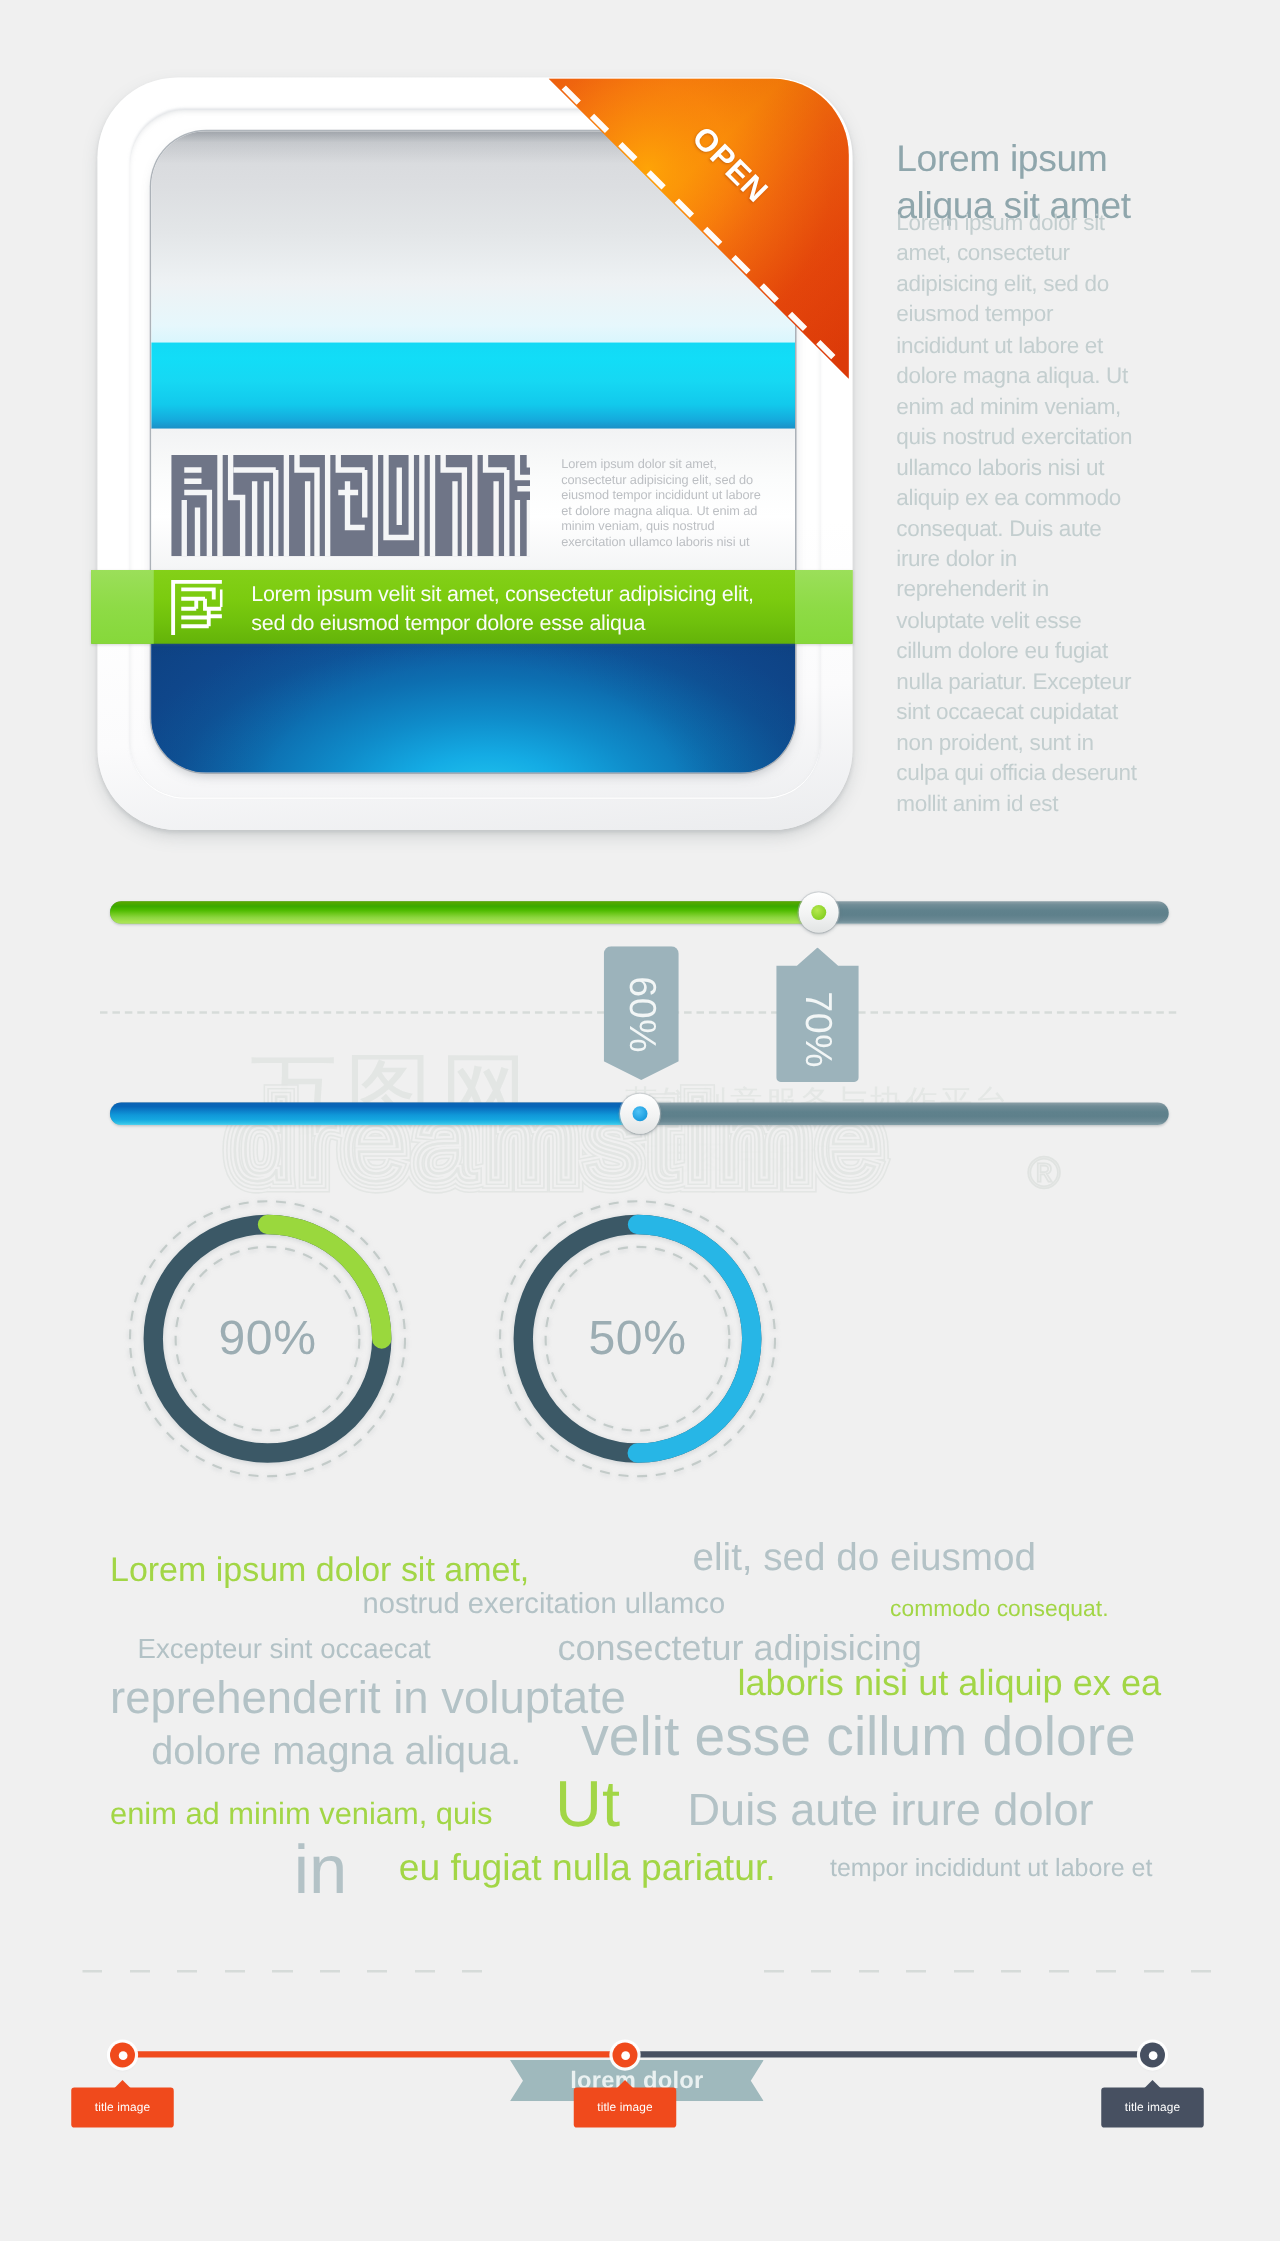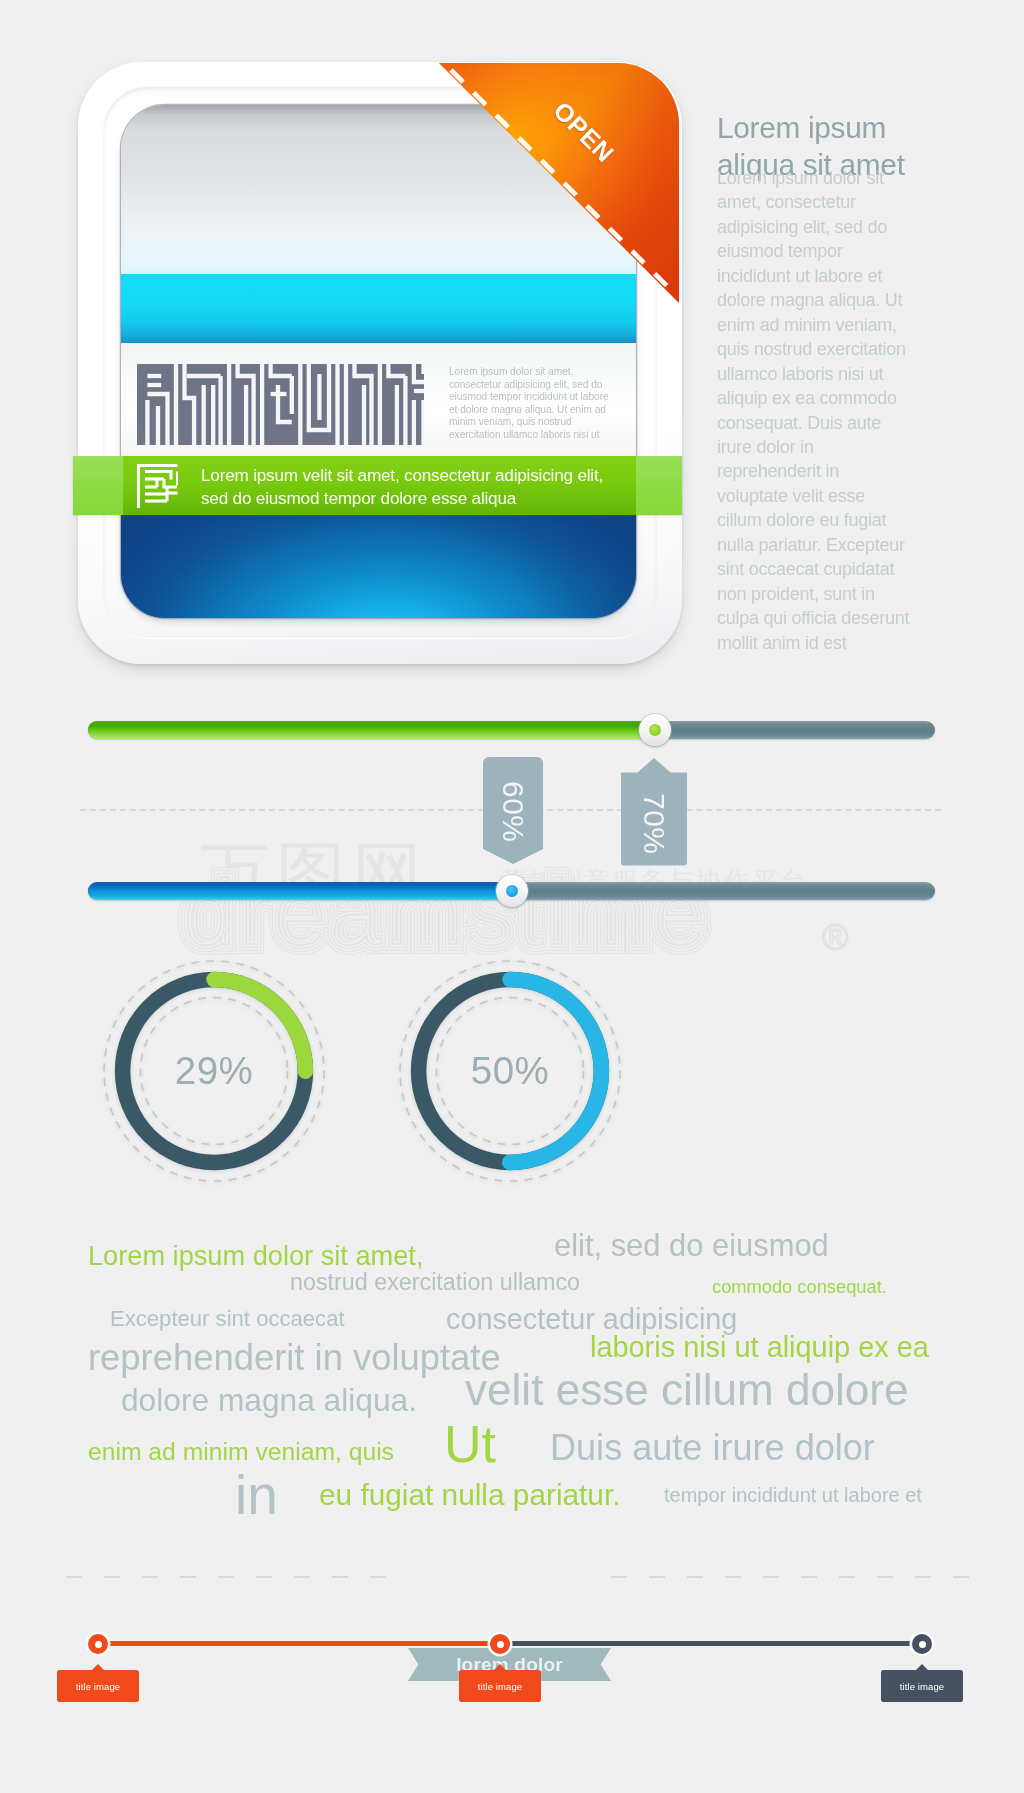--- a/index.html
+++ b/index.html
@@ -279,21 +279,21 @@
     <span class="tagtxt" style="top:12px;">70%</span>
   </div>
 
   <div class="donut" style="left:98px;top:955px;">
     <svg viewBox="0 0 232 232" width="232" height="232">
       <circle cx="116" cy="116" r="110" fill="none" stroke="#c3cbc9" stroke-width="1.7" stroke-dasharray="8 7"></circle>
       <circle cx="116" cy="116" r="73.5" fill="none" stroke="#c3cbc9" stroke-width="1.7" stroke-dasharray="8 7"></circle>
       <circle cx="116" cy="116" r="91.4" fill="none" stroke="#3b5866" stroke-width="15.5"></circle>
       <circle cx="116" cy="116" r="91.4" fill="none" stroke="#9ad83d" stroke-width="15.5" stroke-linecap="round" stroke-dasharray="143.6 430.7" transform="rotate(-90 116 116)"></circle>
     </svg>
-    <div class="lbl">29%</div>
+    <div class="lbl">90%</div>
   </div>
   <div class="donut" style="left:394px;top:955px;">
     <svg viewBox="0 0 232 232" width="232" height="232">
       <circle cx="116" cy="116" r="110" fill="none" stroke="#c3cbc9" stroke-width="1.7" stroke-dasharray="8 7"></circle>
       <circle cx="116" cy="116" r="73.5" fill="none" stroke="#c3cbc9" stroke-width="1.7" stroke-dasharray="8 7"></circle>
       <circle cx="116" cy="116" r="91.4" fill="none" stroke="#3b5866" stroke-width="15.5"></circle>
       <circle cx="116" cy="116" r="91.4" fill="none" stroke="#27b6e6" stroke-width="15.5" stroke-linecap="round" stroke-dasharray="287.1 287.2" transform="rotate(-90 116 116)"></circle>
     </svg>
     <div class="lbl">50%</div>
   </div>

